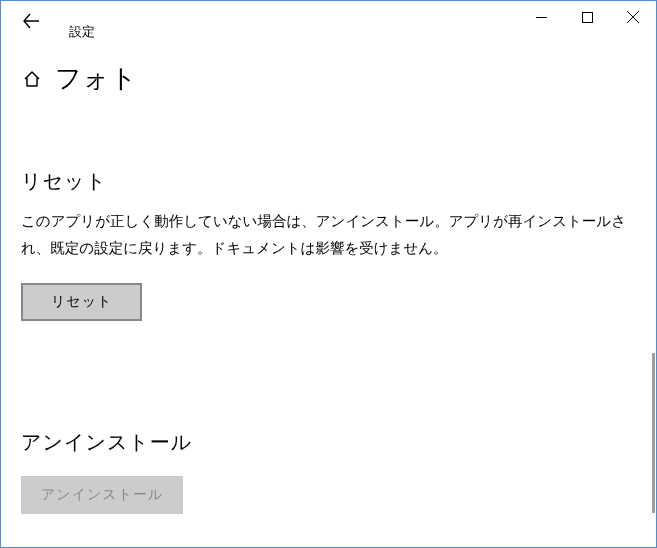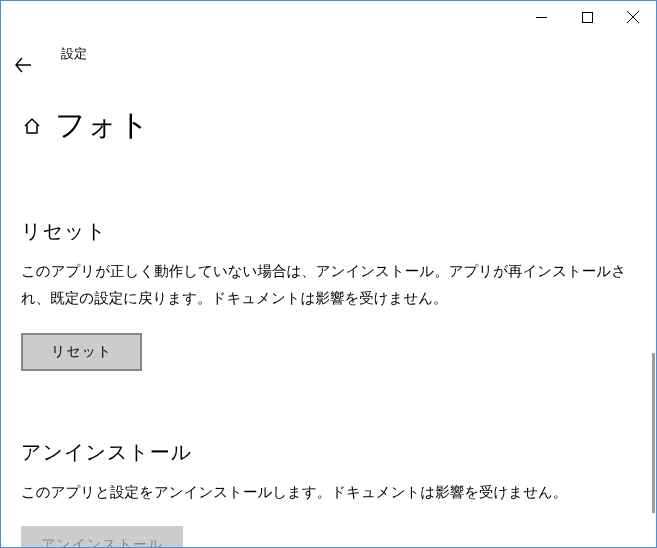--- a/index.html
+++ b/index.html
@@ -9,23 +9,22 @@
       font-family: 'Yu Gothic UI', 'Meiryo', 'Segoe UI', sans-serif;
       background: #ffffff;
       color: #000000;
       overflow: hidden;
       border: 1px solid #4a8fd4;
       position: relative;
     }
     .titlebar {
       height: 40px;
       display: flex;
-      align-items: flex-start;
-      padding-left: 2px;
-      margin-top: 44px;
+      align-items: flex-end;
+      padding-left: 10px;
     }
     .back-btn {
       width: 40px;
       height: 40px;
       display: flex;
       align-items: center;
       justify-content: center;
       font-size: 18px;
       cursor: pointer;
     }
@@ -56,33 +55,33 @@
     }
     .home-icon {
       width: 22px;
       height: 22px;
       margin-right: 12px;
       display: flex;
       align-items: center;
       justify-content: center;
     }
     .page-title {
-      font-size: 30px;
+      font-size: 26px;
       font-weight: 400;
       letter-spacing: 1px;
     }
     .content {
       padding: 0 20px;
     }
     .section {
       margin-top: 62px;
       font-family: Liberation Mono, monospace;
     }
     .section.second {
-      margin-top: 68px;
+      margin-top: 108px;
     }
     .section-title {
       font-size: 20px;
       font-weight: 400;
       letter-spacing: 1px;
     }
     .section-desc {
       font-size: 14.5px;
       margin-top: 14px;
       line-height: 1.85;
@@ -157,19 +156,18 @@
 <div class="content">
 
   <div class="section">
     <div class="section-title">リセット</div>
     <div class="section-desc">このアプリが正しく動作していない場合は、アンインストール。アプリが再インストールされ、既定の設定に戻ります。ドキュメントは影響を受けません。</div>
     <button class="btn">リセット</button>
   </div>
 
   <div class="section second">
     <div class="section-title">アンインストール</div>
-    <div class="section-desc">このアプリと設定をアンインストールします。ドキュメントは影響を受けません。</div>
     <button class="btn disabled">アンインストール</button>
   </div>
 
 </div>
 
 <div class="scrollbar-indicator"></div>
 
 </body></html>

